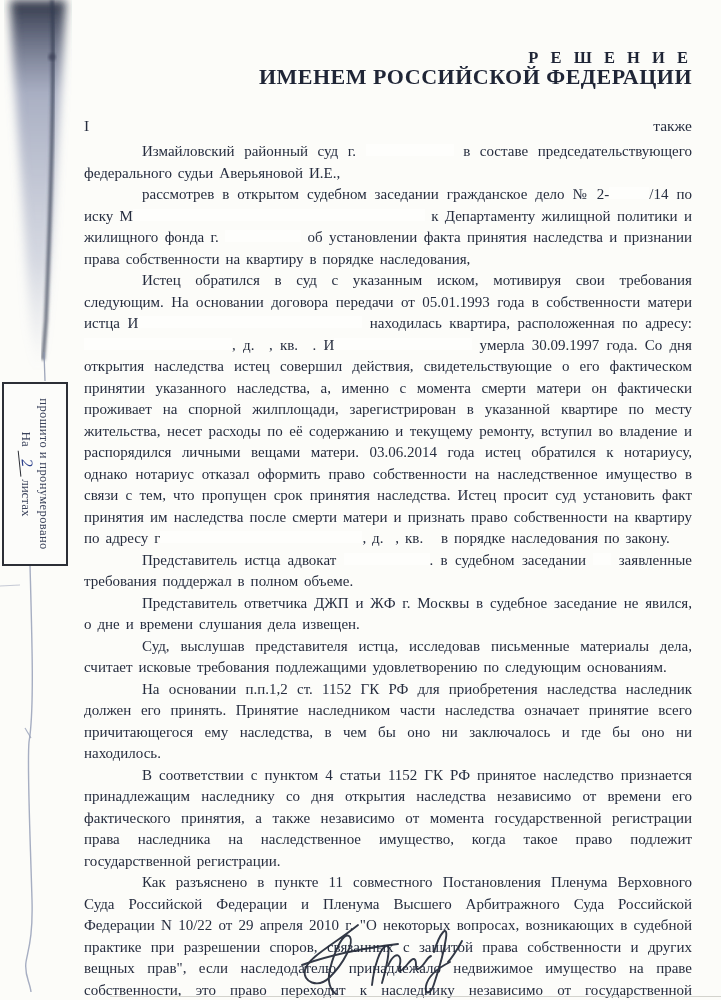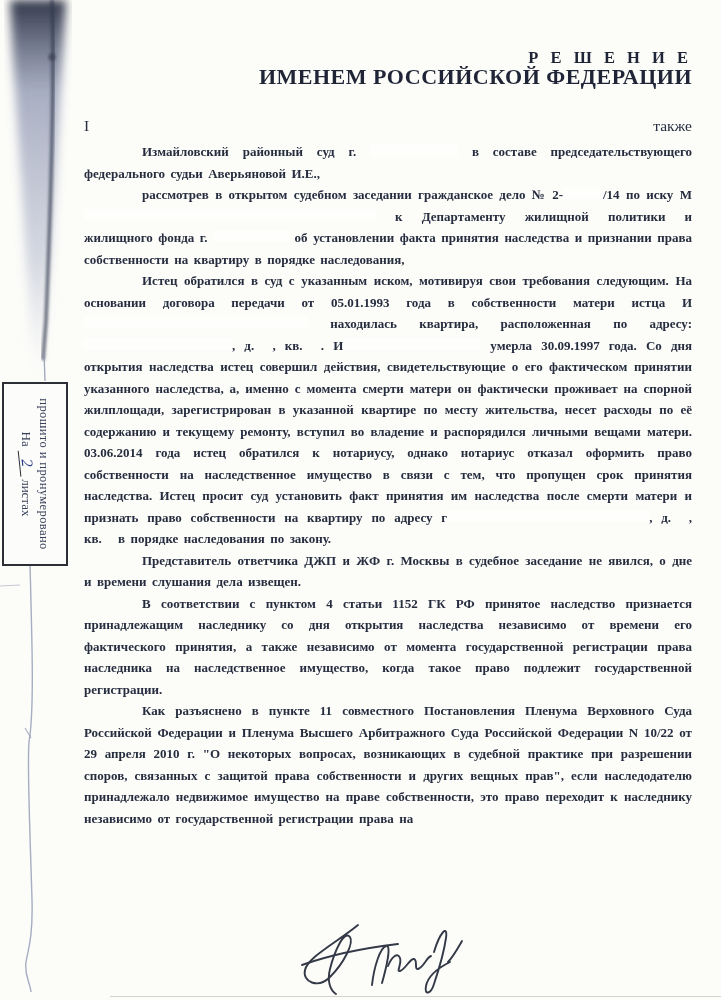--- a/index.html
+++ b/index.html
@@ -8,21 +8,21 @@
     background:#fcfcf9;
     font-family:"Liberation Serif","DejaVu Serif",serif;
     color:#262d3f;
   }
   .scan-artifact{position:absolute;pointer-events:none;}
   .content{position:absolute;left:84px;top:48px;width:608px;}
   .doc-header{text-align:right;font-weight:bold;color:#1f2536;}
   .doc-header .l1{font-size:16.5px;letter-spacing:4px;line-height:19px;}
   .doc-header .l2{font-size:22px;letter-spacing:.5px;line-height:20px;}
   .dateline{display:flex;justify-content:space-between;margin:30px 0 6px;font-size:15.5px;}
-  .para{text-align:justify;font-size:13px;line-height:21.5px;word-spacing:2.2px;font-weight:bold;}
+  .para{text-align:justify;font-size:15px;line-height:21.5px;word-spacing:2.2px;}
   .para.body{text-indent:58px;}
   .para.heading{text-align:center;font-weight:bold;font-size:16px;letter-spacing:2px;
     text-indent:0;margin:11px 0 5px;color:#1f2536;}
   .redaction{display:inline-block;height:12px;background:#fefefc;vertical-align:baseline;}
   
   .stamp-box{position:absolute;left:2px;top:382px;width:62px;height:180px;
     border:2px solid #2c2f36;background:rgba(252,252,250,.6);}
   .stamp-inner{position:absolute;left:62px;top:0;width:180px;height:62px;
     transform:rotate(90deg);transform-origin:0 0;
     display:flex;flex-direction:column;justify-content:center;align-items:center;
@@ -86,21 +86,24 @@
 
     <div class="dateline">
       <span>I</span>
       <span>также</span>
     </div>
 
     <div>
         <div class="para body">Измайловский районный суд г. <span class="redaction" style="width: 88px;"></span> в составе председательствующего федерального судьи Аверьяновой И.Е.,</div>
         <div class="para body">рассмотрев в открытом судебном заседании гражданское дело № 2-<span class="redaction" style="width: 40px;"></span>/14 по иску М<span class="redaction" style="width: 292px;"></span> к Департаменту жилищной политики и жилищного фонда г. <span class="redaction" style="width: 76px;"></span> об установлении факта принятия наследства и признании права собственности на квартиру в порядке наследования,</div>
         <div class="para body">Истец обратился в суд с указанным иском, мотивируя свои требования следующим. На основании  договора передачи от 05.01.1993 года  в  собственности  матери истца И<span class="redaction" style="width: 224px;"></span> находилась квартира, расположенная по адресу: <span class="redaction" style="width: 148px;"></span>, д.&nbsp;&nbsp;, кв.&nbsp;&nbsp;.  И<span class="redaction" style="width: 138px;"></span> умерла 30.09.1997 года. Со дня открытия наследства истец совершил действия, свидетельствующие о его фактическом принятии указанного наследства, а, именно с момента смерти матери он фактически проживает на спорной жилплощади, зарегистрирован в указанной квартире по месту жительства, несет расходы по её содержанию и текущему ремонту, вступил  во владение и распорядился  личными вещами матери. 03.06.2014 года истец обратился к нотариусу, однако нотариус отказал оформить право собственности на  наследственное имущество в связи с тем, что пропущен срок принятия наследства.  Истец просит суд установить факт принятия  им  наследства   после  смерти  матери  и  признать  право  собственности  на квартиру по адресу г<span class="redaction" style="width: 202px;"></span>, д.&nbsp;&nbsp;, кв.&nbsp;&nbsp; в порядке наследования по закону.</div>
+        <div class="para body">Представитель  истца  адвокат <span class="redaction" style="width: 86px;"></span>. в судебном заседании <span class="redaction" style="width: 18px;"></span> заявленные требования поддержал  в полном объеме.</div>
         <div class="para body">Представитель ответчика ДЖП и ЖФ г. Москвы  в судебное заседание не явился, о дне и времени слушания дела извещен.</div>
+        <div class="para body">Суд,  выслушав  представителя  истца,  исследовав  письменные  материалы  дела, считает исковые требования подлежащими удовлетворению по следующим основаниям.</div>
+        <div class="para body">На основании  п.п.1,2 ст. 1152 ГК РФ  для приобретения наследства наследник должен  его  принять.  Принятие  наследником  части  наследства  означает  принятие  всего причитающегося ему наследства, в чем бы оно ни заключалось и где бы оно ни находилось.</div>
         <div class="para body">В  соответствии  с  пунктом  4  статьи  1152 ГК РФ  принятое  наследство  признается принадлежащим  наследнику  со  дня  открытия  наследства  независимо  от  времени  его фактического  принятия,  а  также  независимо  от  момента  государственной  регистрации права  наследника  на  наследственное  имущество,  когда  такое  право  подлежит государственной регистрации.</div>
         <div class="para body">Как разъяснено в пункте 11 совместного Постановления Пленума Верховного Суда Российской Федерации и Пленума Высшего Арбитражного Суда Российской Федерации N 10/22 от 29 апреля 2010 г. "О некоторых вопросах, возникающих в судебной практике при разрешении споров, связанных с защитой права собственности и других вещных прав", если наследодателю принадлежало недвижимое имущество на праве собственности, это право переходит к наследнику независимо от государственной регистрации права на</div>
       </div>
   </div>
 
   <svg class="scan-artifact" style="left:280px;top:915px;" width="220" height="85" viewBox="0 0 220 85">
     <g fill="none" stroke="#232938" stroke-width="1.9" stroke-linecap="round" opacity="0.92">
       <path d="M78,10 C56,28 28,42 25,55 C22,67 38,74 50,62 C64,48 74,28 70,22 C64,14 54,38 50,54 C47,66 50,75 56,79"></path>
       <path d="M22,50 C50,40 76,34 118,29"></path>
       <path d="M92,70 C94,52 100,33 106,31 C112,29 106,54 102,68"></path>

